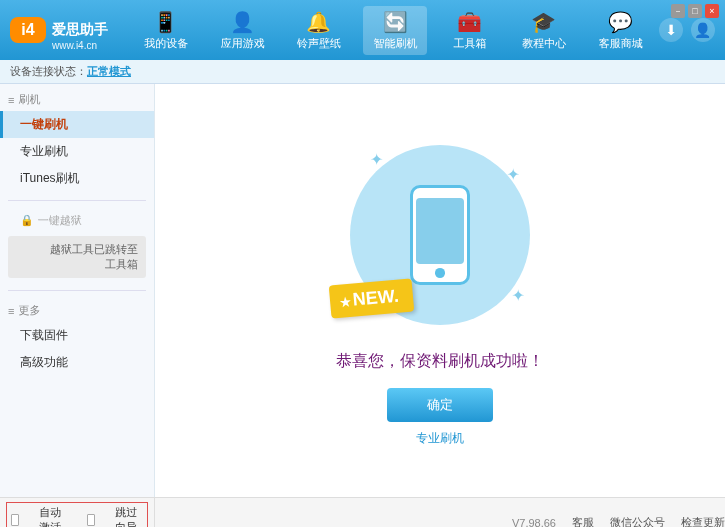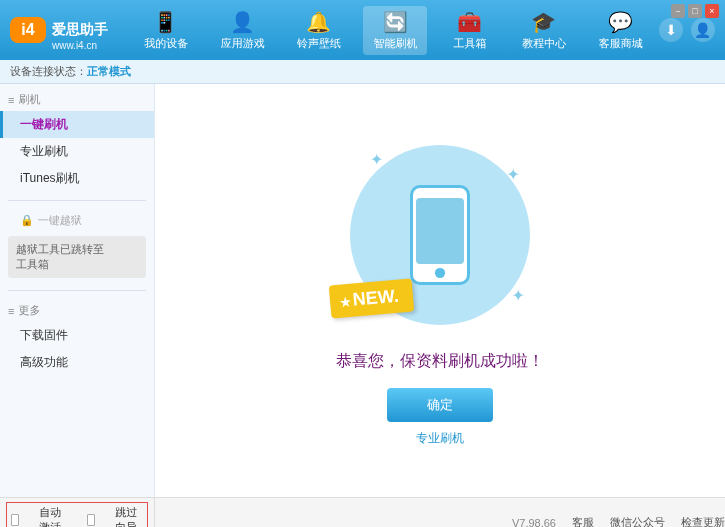--- a/index.html
+++ b/index.html
@@ -24,34 +24,34 @@
 
     
     .window-controls { position: absolute; top: 4px; right: 6px; display: flex; gap: 3px; }
     .win-btn { width: 14px; height: 14px; border-radius: 2px; cursor: pointer; font-size: 9px; display: flex; align-items: center; justify-content: center; color: white; }
     .win-min { background: #999; }
     .win-max { background: #999; }
     .win-close { background: #e74c3c; }
 
     
     .status-bar { background: #e8f4fb; padding: 4px 10px; border-bottom: 1px solid #cde; font-size: 11px; color: #555; display: flex; align-items: center; }
-    .status-normal { color: #2196d3; font-weight: bold; }
+    .status-normal { color: #2196d3; font-weight: bold; text-decoration: underline; }
 
     
     .main { display: flex; height: calc(527px - 60px - 26px - 28px); }
 
     
     .sidebar { width: 155px; background: #f5f8fc; border-right: 1px solid #dde8f0; display: flex; flex-direction: column; overflow-y: auto; }
     .sidebar-section { padding: 4px 0; }
     .sidebar-group-header { display: flex; align-items: center; gap: 4px; padding: 4px 8px; color: #888; font-size: 11px; }
     .sidebar-item { padding: 5px 12px 5px 20px; cursor: pointer; color: #333; font-size: 12px; }
-    .sidebar-item.active { background: #d0e8f7; color: #a21caf; border-left: 3px solid #2196d3; padding-left: 17px; font-weight: bold; }
+    .sidebar-item.active { background: #d0e8f7; color: #c2410c; border-left: 3px solid #2196d3; padding-left: 17px; font-weight: bold; }
     .sidebar-separator { height: 1px; background: #dde; margin: 4px 8px; }
     .sidebar-disabled { padding: 4px 12px 4px 20px; color: #aaa; font-size: 11px; display: flex; align-items: center; gap: 4px; }
-    .sidebar-note { background: #e8e8e8; margin: 4px 8px; padding: 6px 8px; font-size: 11px; color: #666; border-radius: 3px; text-align: left; }
+    .sidebar-note { background: #e8e8e8; margin: 4px 8px; padding: 6px 8px; font-size: 11px; color: #666; border-radius: 3px; text-align: right; }
 
     
     .content { flex: 1; display: flex; flex-direction: column; align-items: center; justify-content: center; background: white; position: relative; }
 
     
     .phone-illustration { position: relative; width: 200px; height: 200px; margin-bottom: 16px; }
     .phone-circle { width: 180px; height: 180px; background: #b8e4f7; border-radius: 50%; position: absolute; top: 10px; left: 10px; display: flex; align-items: center; justify-content: center; }
     .phone-body { width: 60px; height: 100px; background: white; border-radius: 10px; border: 3px solid #5bc0e8; position: relative; display: flex; flex-direction: column; align-items: center; }
     .phone-screen { width: 48px; height: 72px; background: #87ceeb; border-radius: 4px; margin: 10px auto 0; }
     .phone-home { width: 10px; height: 10px; background: #5bc0e8; border-radius: 50%; margin: 4px auto; }

